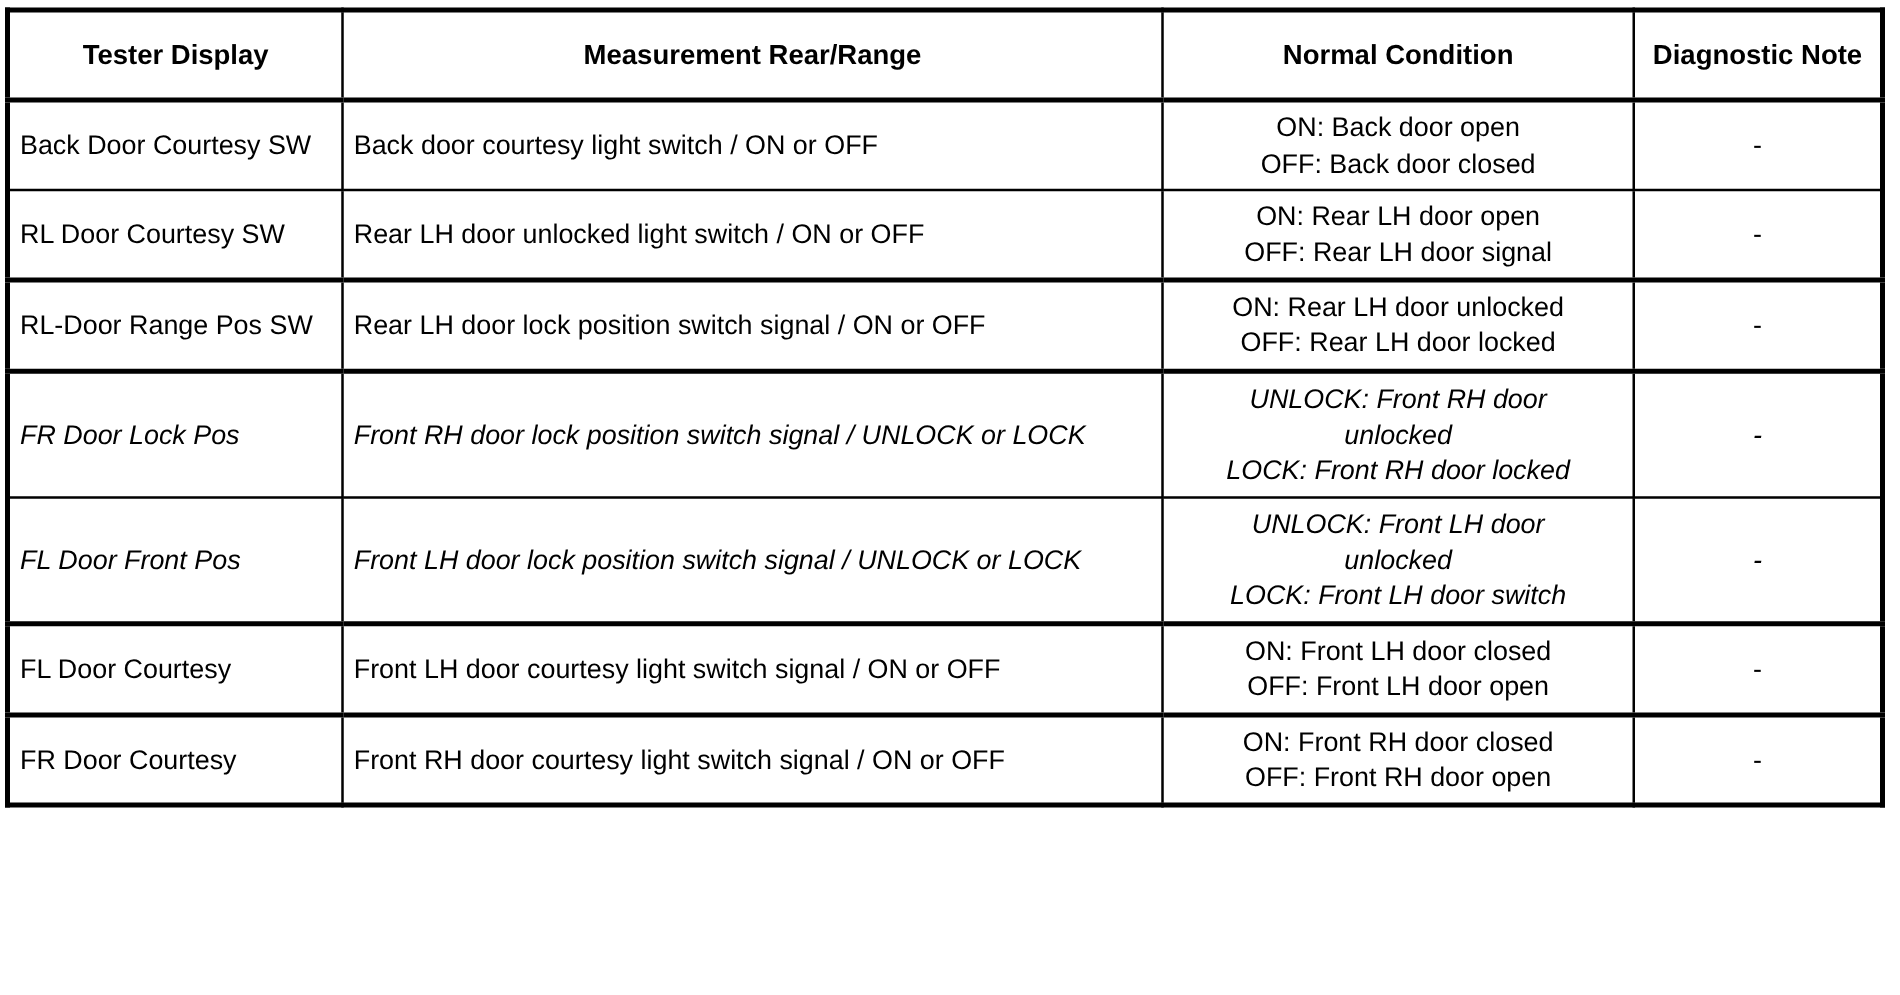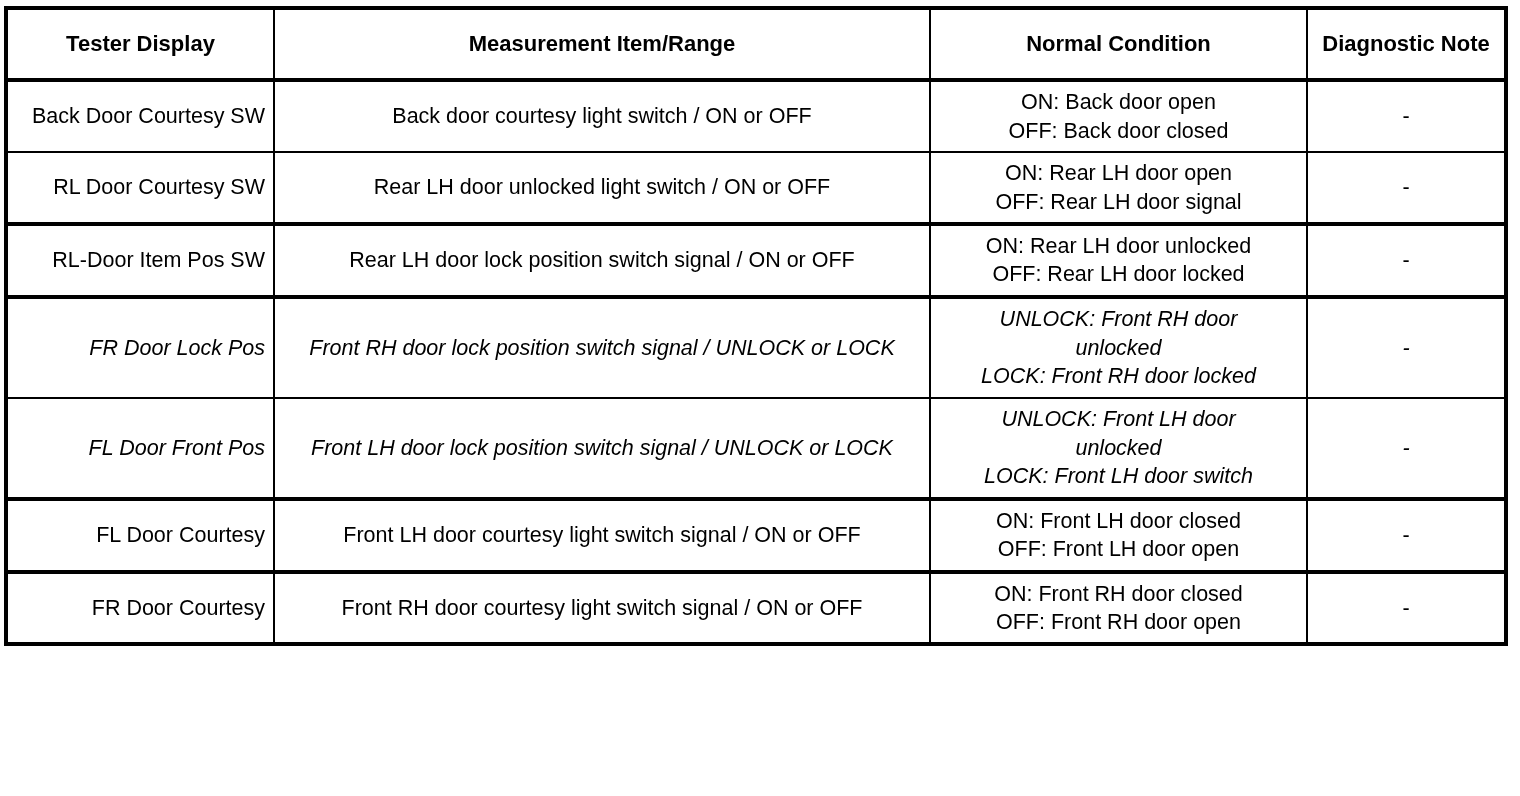--- a/index.html
+++ b/index.html
@@ -54,22 +54,22 @@
     font-weight: bold;
     text-align: center;
     font-size: 22px;
     line-height: 1.3;
     height: 72px;
     border-bottom: 4px solid #000;
     padding: 4px 6px;
   }
 
   
-  td.col-display   { text-align: right; }
-  td.col-measure   { text-align: center; padding-left: 14px; padding-right: 14px; }
+  td.col-display   { text-align: left; }
+  td.col-measure   { text-align: left; padding-left: 14px; padding-right: 14px; }
   td.col-condition { text-align: center; padding-left: 11px; padding-right: 6px; }
   td.col-note      { text-align: center; }
 
   
   tr.row-std td  { height: 72px; }
   tr.row-tall td { height: 101px; font-style: italic; }
 
   
   tr.sep-thick > td { border-bottom: 4px solid #000; }
 
@@ -83,21 +83,21 @@
   <table class="datalist">
     <colgroup>
       <col class="c1">
         <col class="c2">
         <col class="c3">
         <col class="c4">
     </colgroup>
     <thead>
       <tr>
         <th>Tester Display</th>
-        <th>Measurement Item/Range</th>
+        <th>Measurement Rear/Range</th>
         <th>Normal Condition</th>
         <th>Diagnostic Note</th>
       </tr>
     </thead>
     <tbody id="table-body">
         <tr class="row-std">
           <td class="col-display">Back Door Courtesy SW</td>
           <td class="col-measure">Back door courtesy light switch / ON or OFF</td>
           <td class="col-condition">
             <span class="cond-line">ON: Back door open</span>
@@ -108,21 +108,21 @@
         <tr class="row-std sep-thick">
           <td class="col-display">RL Door Courtesy SW</td>
           <td class="col-measure">Rear LH door unlocked light switch / ON or OFF</td>
           <td class="col-condition">
             <span class="cond-line">ON: Rear LH door open</span>
             <span class="cond-line">OFF: Rear LH door signal</span>
           </td>
           <td class="col-note"><span class="dash">-</span></td>
         </tr>
         <tr class="row-std sep-thick">
-          <td class="col-display">RL-Door Item Pos SW</td>
+          <td class="col-display">RL-Door Range Pos SW</td>
           <td class="col-measure">Rear LH door lock position switch signal / ON or OFF</td>
           <td class="col-condition">
             <span class="cond-line">ON: Rear LH door unlocked</span>
             <span class="cond-line">OFF: Rear LH door locked</span>
           </td>
           <td class="col-note"><span class="dash">-</span></td>
         </tr>
         <tr class="row-tall">
           <td class="col-display">FR Door Lock Pos</td>
           <td class="col-measure">Front RH door lock position switch signal / UNLOCK or LOCK</td>

